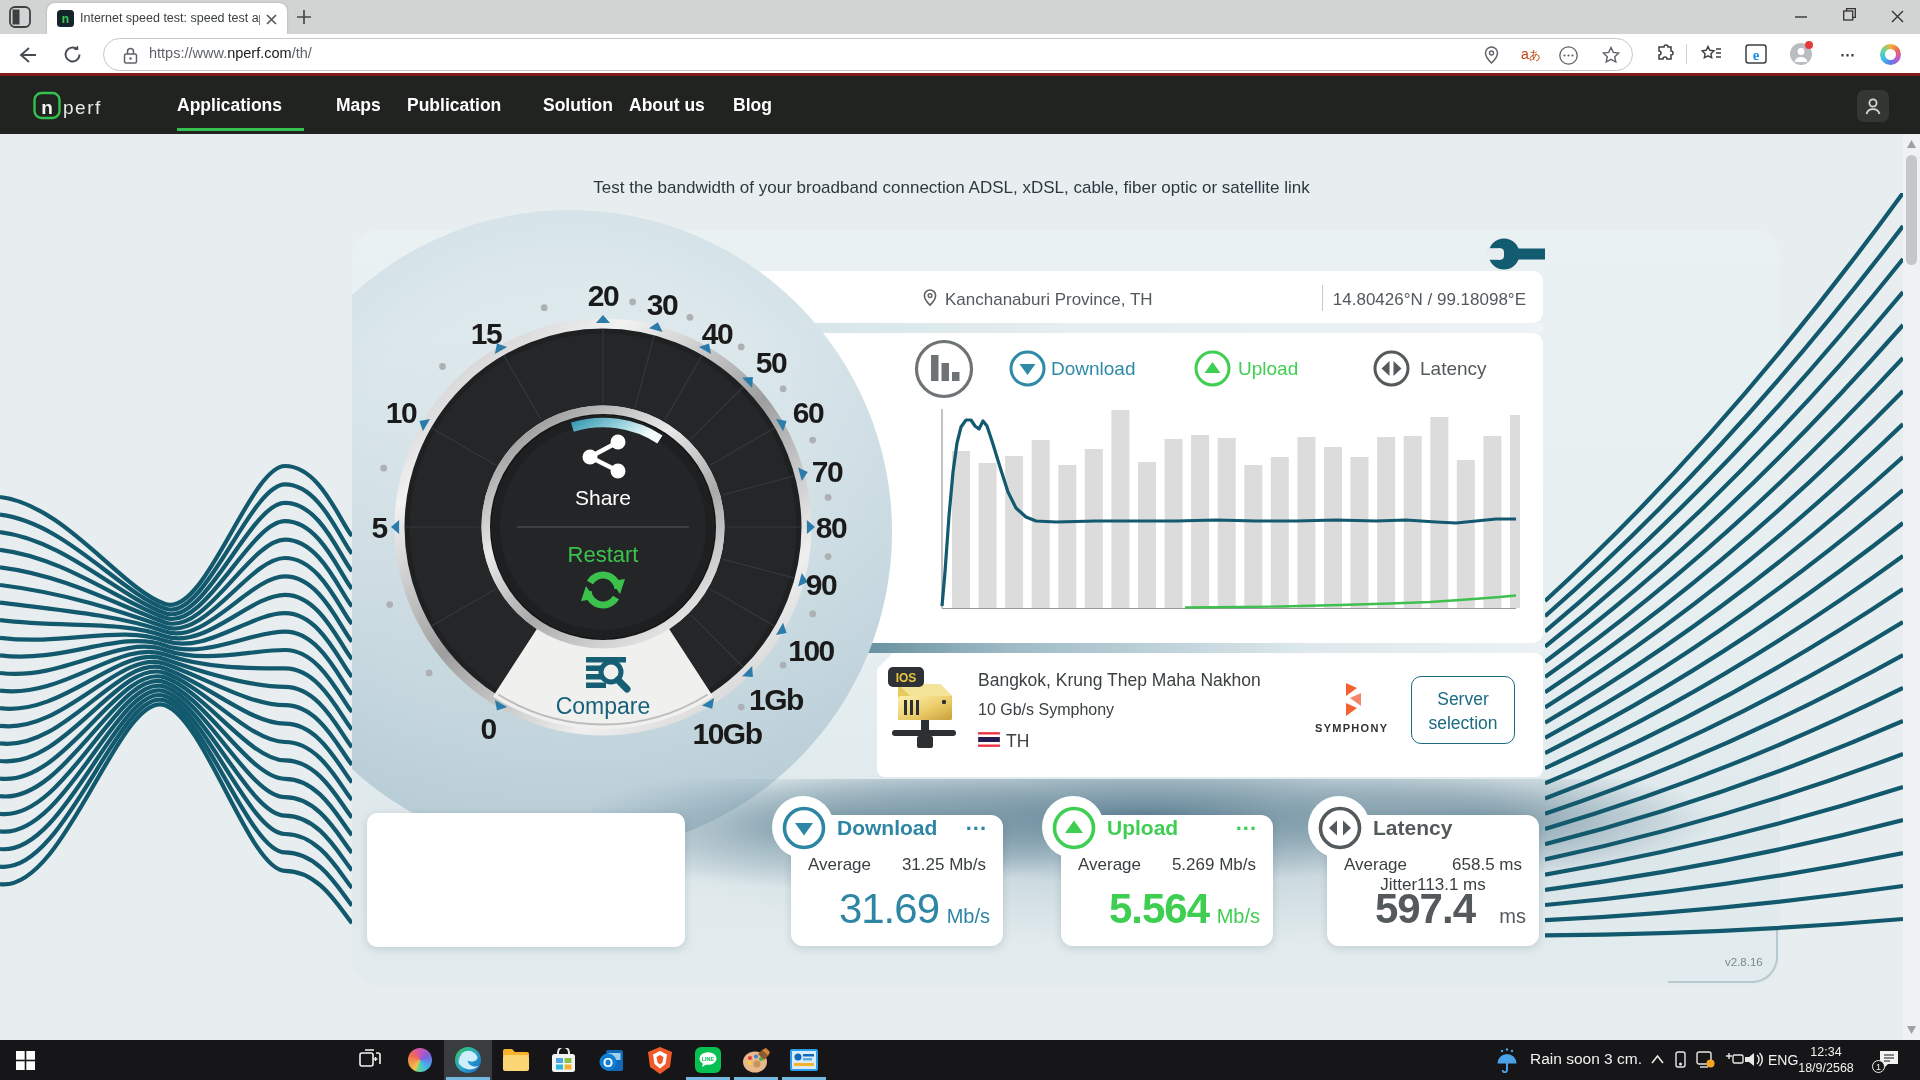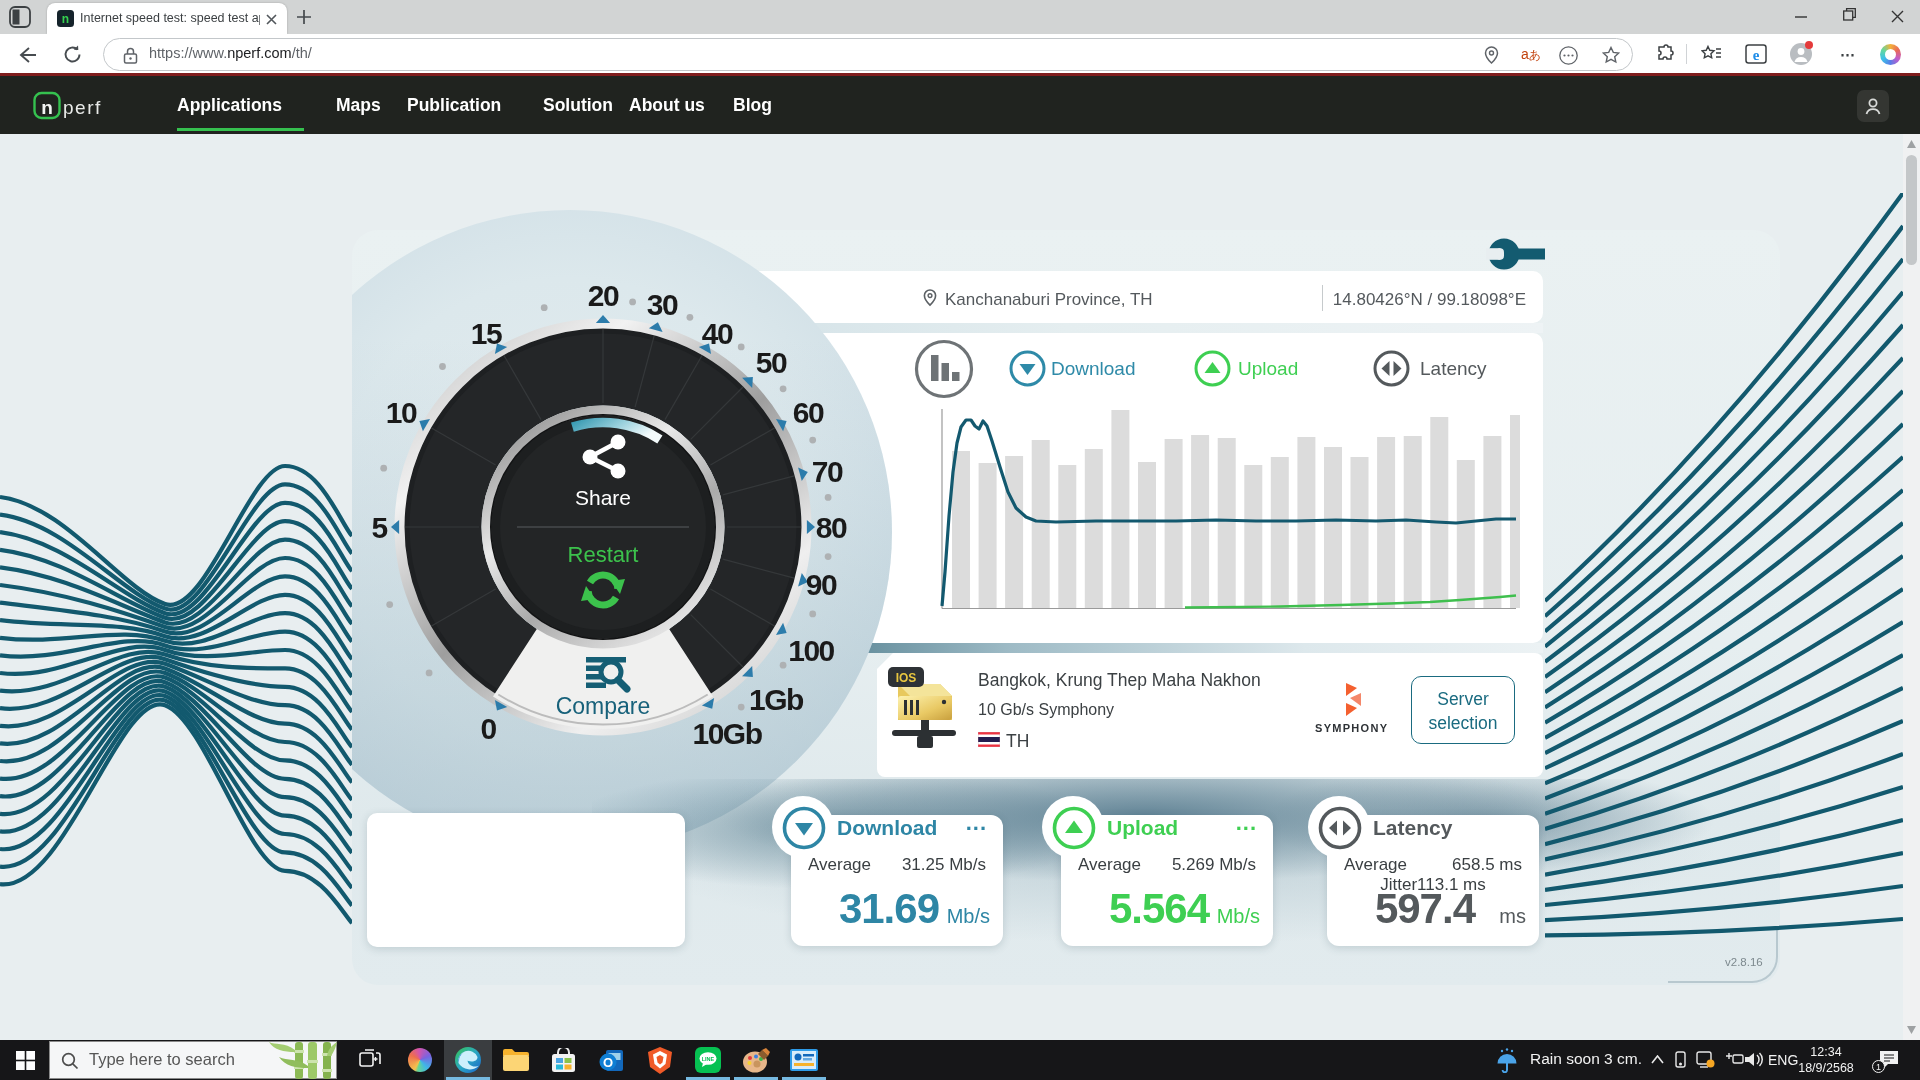--- a/index.html
+++ b/index.html
@@ -118,20 +118,21 @@
   <div class="nav-item" style="left:629px">About us</div>
   <div class="nav-item" style="left:733px">Blog</div>
   <div class="abs" style="left:1857px;top:14px;width:32px;height:32px;border-radius:7px;background:#45484487"></div>
   <svg class="abs" style="left:1862px;top:19px" width="22" height="22" viewBox="0 0 22 22">
       <circle cx="11" cy="8" r="3.6" fill="none" stroke="#d8dad8" stroke-width="1.8"></circle>
       <path d="M4.5 19 a6.8 6.8 0 0 1 13 0" fill="none" stroke="#d8dad8" stroke-width="1.8"></path>
     </svg>
 </div>
 
 <div id="content">
+ <div class="abs" style="left:0;top:44px;width:1903px;text-align:center;font-size:17px;color:#2c3940">Test the bandwidth of your broadband connection ADSL, xDSL, cable, fiber optic or satellite link</div>
 
 <div id="widget">
 
  <div class="abs" style="left:0;top:93px;width:1191px;height:10px;background:linear-gradient(90deg,#cfdfe5 25%,#e5eef0 60%,#eef3f5 100%)"></div>
  <div class="abs" style="left:0;top:413px;width:1191px;height:10px;background:linear-gradient(90deg,#527f8f 38%,#9dbac5 55%,#dde8ec 80%,#ecf2f4 100%)"></div>
 
  <div class="card" style="left:300px;top:41px;width:891px;height:52px;border-radius:0 10px 10px 0"></div>
  <div class="card" style="left:400px;top:103px;width:791px;height:310px;border-radius:0 10px 10px 0"></div>
  <div class="card" style="left:525px;top:423px;width:666px;height:124px;border-radius:8px;clip-path:polygon(16px 0,100% 0,100% 100%,0 100%,0 16px)"></div>
 
@@ -429,21 +430,21 @@
         <path d="M13 17 H31 L22 29.5 Z"></path>
       </svg>
   <div class="abs" style="left:46px;top:20px;font-size:21px;font-weight:bold;color:#2e86a5">Download</div>
   <div class="abs" style="right:16px;top:14px;font-size:22px;font-weight:bold;color:#2e86a5;letter-spacing:1px">...</div>
   <div class="abs" style="left:17px;top:59px;width:178px">
         <div style="display:flex;justify-content:space-between;font-size:17px;color:#3a3f42;line-height:19.5px">
           <span>Average</span>
           <span>31.25 Mb/s</span>
         </div>
       </div>
-  <div class="abs" style="right:64px;top:89px;font-size:42px;font-weight:bold;color:#2e86a5;letter-spacing:-1px">31.69</div>
+  <div class="abs" style="right:64px;top:89px;font-size:42px;font-weight:normal;color:#2e86a5;letter-spacing:-1px">31.69</div>
   <div class="abs" style="right:13px;top:109px;font-size:20px;color:#2e86a5;white-space:nowrap">Mb/s</div>
 </div>
 <div class="abs" style="left:1061px;top:662px;width:212px;height:152px">
   <div class="card shadowed" style="left:0;top:19px;width:212px;height:131px;border-radius:12px"></div>
   <div class="abs badge" style="left:-19px;top:0"></div>
   <svg class="abs" style="left:-9px;top:10px" width="44" height="44" viewBox="0 0 44 44" fill="#3ecf52">
         <circle cx="22" cy="22" r="19.5" fill="none" stroke="#3ecf52" stroke-width="3.6"></circle>
         <path d="M13 27 H31 L22 14.5 Z"></path>
       </svg>
   <div class="abs" style="left:46px;top:20px;font-size:21px;font-weight:bold;color:#3ecf52">Upload</div>
@@ -500,40 +501,20 @@
 
 </div>
 
 <div id="taskbar">
  <svg class="abs" style="left:16px;top:11px" width="19" height="19" viewBox="0 0 19 19" fill="#fdfdfd">
       <rect width="8.7" height="8.7"></rect>
       <rect x="10.3" width="8.7" height="8.7"></rect>
       <rect y="10.3" width="8.7" height="8.7"></rect>
       <rect x="10.3" y="10.3" width="8.7" height="8.7"></rect>
     </svg>
- <div class="abs" style="left:49px;top:1px;width:288px;height:38px;background:#f5f6f7;border:1px solid #8a8a8a">
-   <svg class="abs" style="left:11px;top:10px" width="18" height="18" viewBox="0 0 18 18">
-        <circle cx="7.5" cy="7.5" r="5.8" fill="none" stroke="#4c4c4c" stroke-width="1.7"></circle>
-        <line x1="11.8" y1="11.8" x2="16.5" y2="16.5" stroke="#4c4c4c" stroke-width="1.7"></line>
-      </svg>
-   <div class="abs" style="left:39px;top:8px;font-size:16.5px;color:#565656">Type here to search</div>
-   <svg class="abs" style="left:219px;top:0" width="68" height="37" viewBox="0 0 68 37">
-     <rect x="26" y="0" width="8" height="37" rx="3" fill="#8cba55"></rect>
-        <rect x="39" y="0" width="9" height="37" rx="3" fill="#9dc968"></rect>
-        <rect x="54" y="0" width="8" height="37" rx="3" fill="#85b34e"></rect>
-     <rect x="25" y="8" width="10" height="3" fill="#cde4ae"></rect>
-        <rect x="38" y="18" width="11" height="3" fill="#cde4ae"></rect>
-        <rect x="53" y="11" width="10" height="3" fill="#cde4ae"></rect>
-     <rect x="25" y="24" width="10" height="3" fill="#cde4ae"></rect>
-        <rect x="53" y="27" width="10" height="3" fill="#cde4ae"></rect>
-     <path d="M26 8 C16 0 6 3 0 0 C5 8 15 10 26 10 Z" fill="#a4cd72"></path>
-     <path d="M39 24 C29 16 18 19 10 15 C16 24 27 26 39 26 Z" fill="#90bd5c"></path>
-     <path d="M62 14 C66 8 67 4 68 0 C62 4 59 8 58 14 Z" fill="#a4cd72"></path>
-   </svg>
- </div>
  <div class="ticon" style="left:346px">
       <svg class="abs" style="left:13px;top:9px" width="22" height="22" viewBox="0 0 22 22" fill="none" stroke="#f2f2f2" stroke-width="1.6">
         <rect x="1" y="4" width="13" height="13" rx="2"></rect>
         <path d="M17 4 h2 a2 2 0 0 1 2 2 v9 M6 1 h9"></path>
         <path d="M16.5 8 v4 M14.5 10 h4" stroke-width="1.4"></path>
       </svg>
     </div>
  <div class="ticon" style="left:396px">
       <div class="abs" style="left:12px;top:8px;width:24px;height:24px;border-radius:50%;background:conic-gradient(from 210deg,#f4c14d,#ee6d4e 25%,#d255ad 40%,#7a63e0 60%,#3fb6e8 80%,#67d694 95%,#f4c14d)"></div>
     </div>

